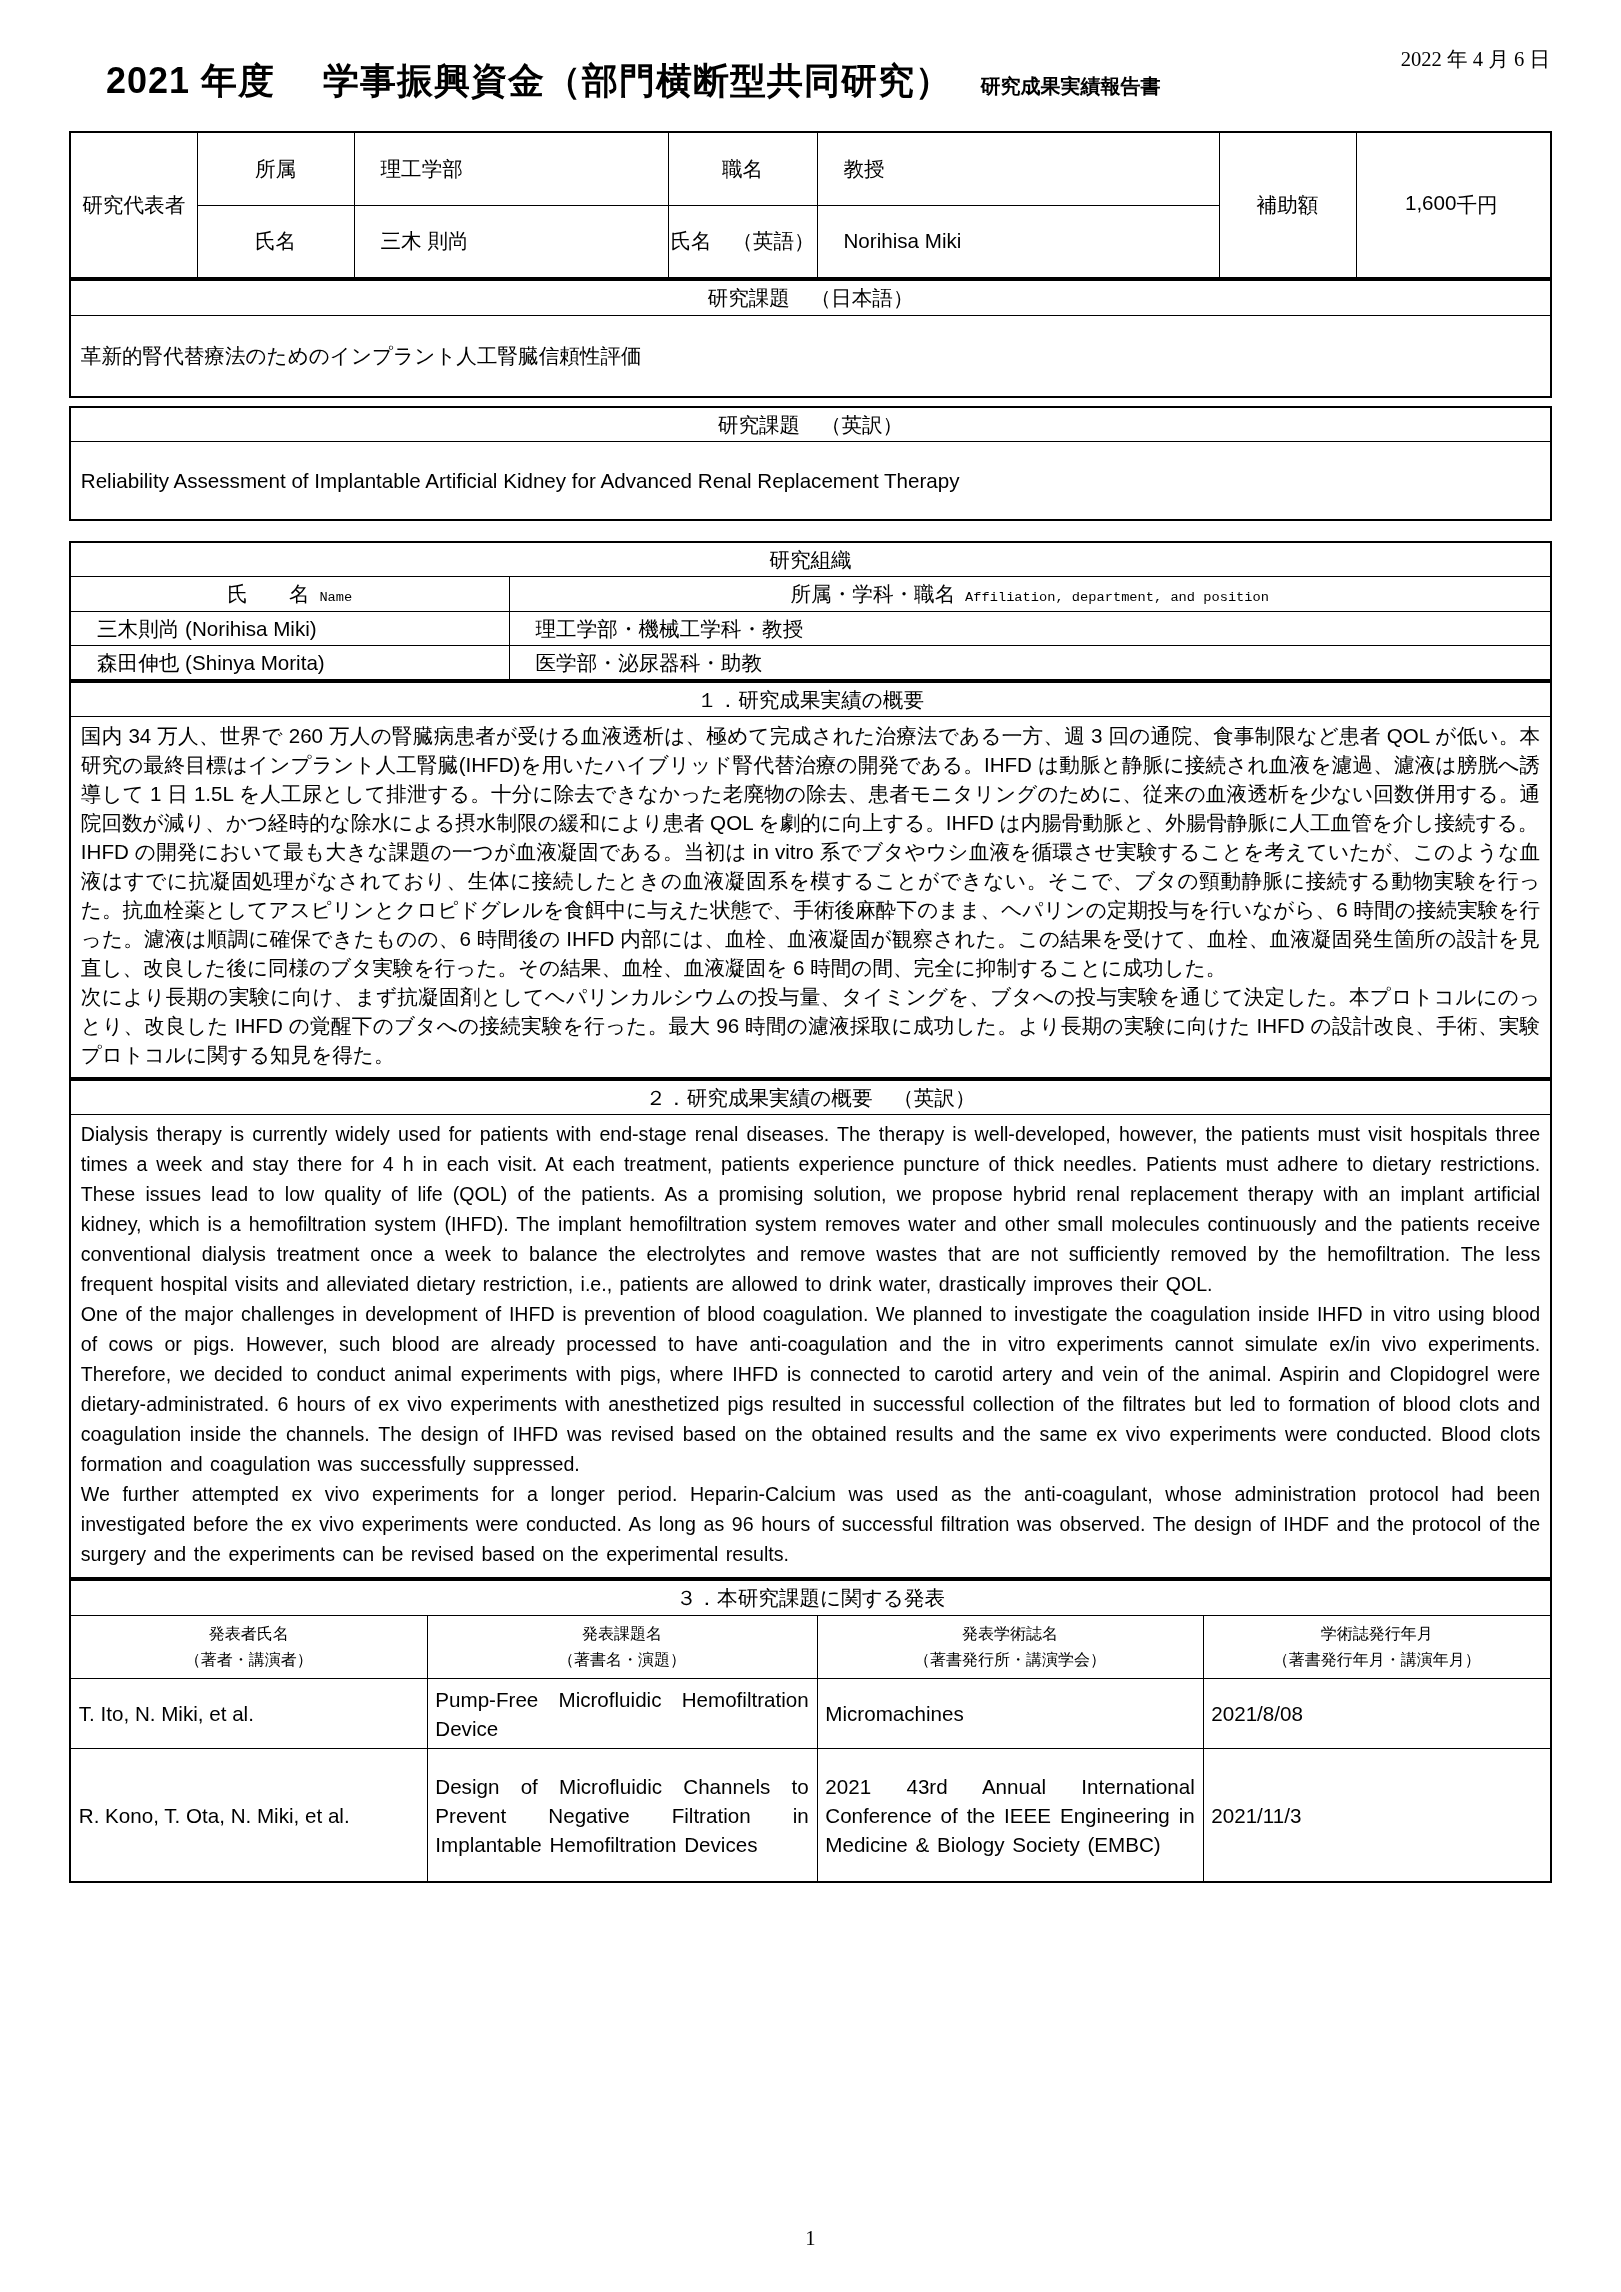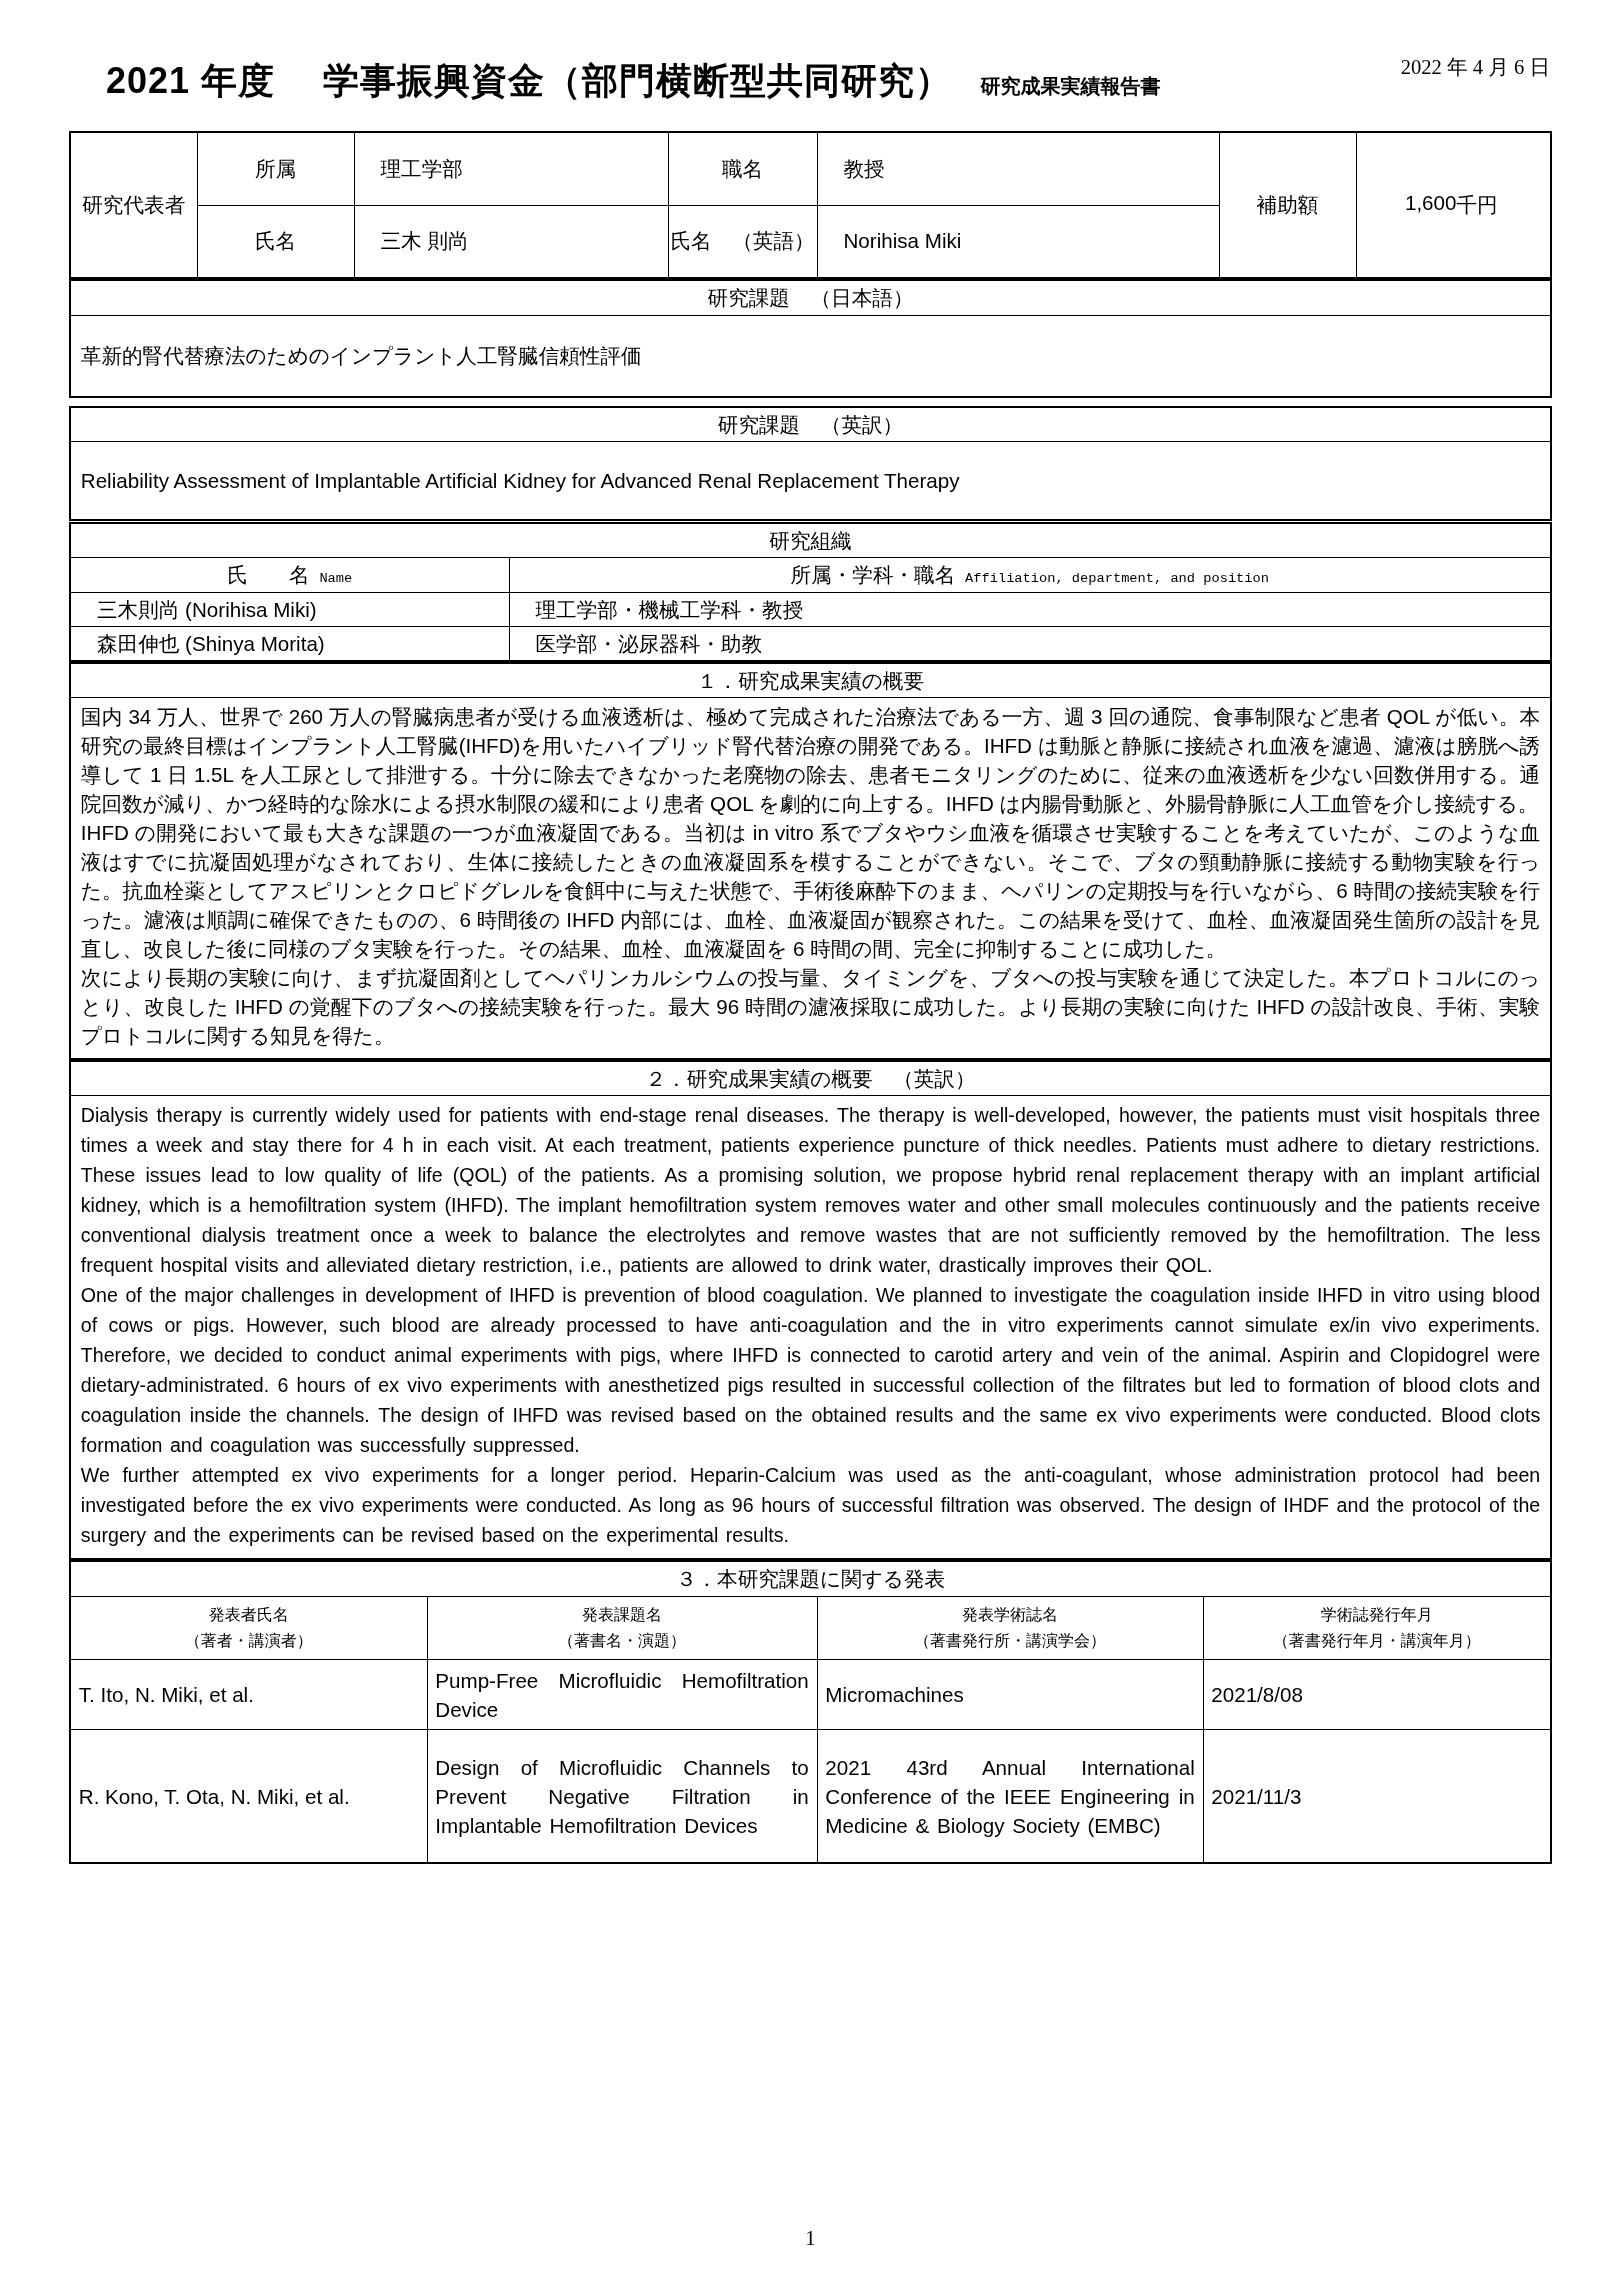--- a/index.html
+++ b/index.html
@@ -8,28 +8,28 @@
     width:1621px; height:2293px; margin:0 auto; position:relative;
     background:#ffffff; color:#000;
     padding:45px 69px 0 69px;
     font-family:"Liberation Sans","DejaVu Sans",sans-serif;
   }
   
   .titlebar { position:relative; height:86px; }
   .doc-title { position:absolute; left:37px; top:11.8px; white-space:nowrap; }
   .title-main { font-size:36px; font-weight:600; letter-spacing:1px; }
   .title-sub  { font-size:20px; font-weight:600; margin-left:24px; }
-  .doc-date { position:absolute; right:2px; top:8px; font-size:20.6px;
+  .doc-date { position:absolute; right:2px; top:0; font-size:20.6px;
               font-family:"Liberation Serif","DejaVu Serif",serif; }
   
   table.sec { width:100%; border-collapse:collapse; table-layout:fixed;
               border:2.9px solid #000; }
   table.sec td { border:1px solid #000; font-size:20.6px; vertical-align:middle; }
   .mt8 { margin-top:7.8px; }
-  .mt4 { margin-top:1px; }
+  .mt4 { margin-top:20px; }
   .bar { text-align:center; font-size:22.5px; height:35px; padding:2px 0; }
   .c { text-align:center; }
   .v { text-align:left; padding-left:26px; }
   
   .head-tbl td { height:73px; }
   .amtcell { padding:0; }
   .amt { display:flex; justify-content:center; padding:0 13.7px 0 9.8px; }
   
   .content-box { height:82px; vertical-align:top; text-align:left;
                  padding:5.9px 9.8px; font-size:21.6px; }

